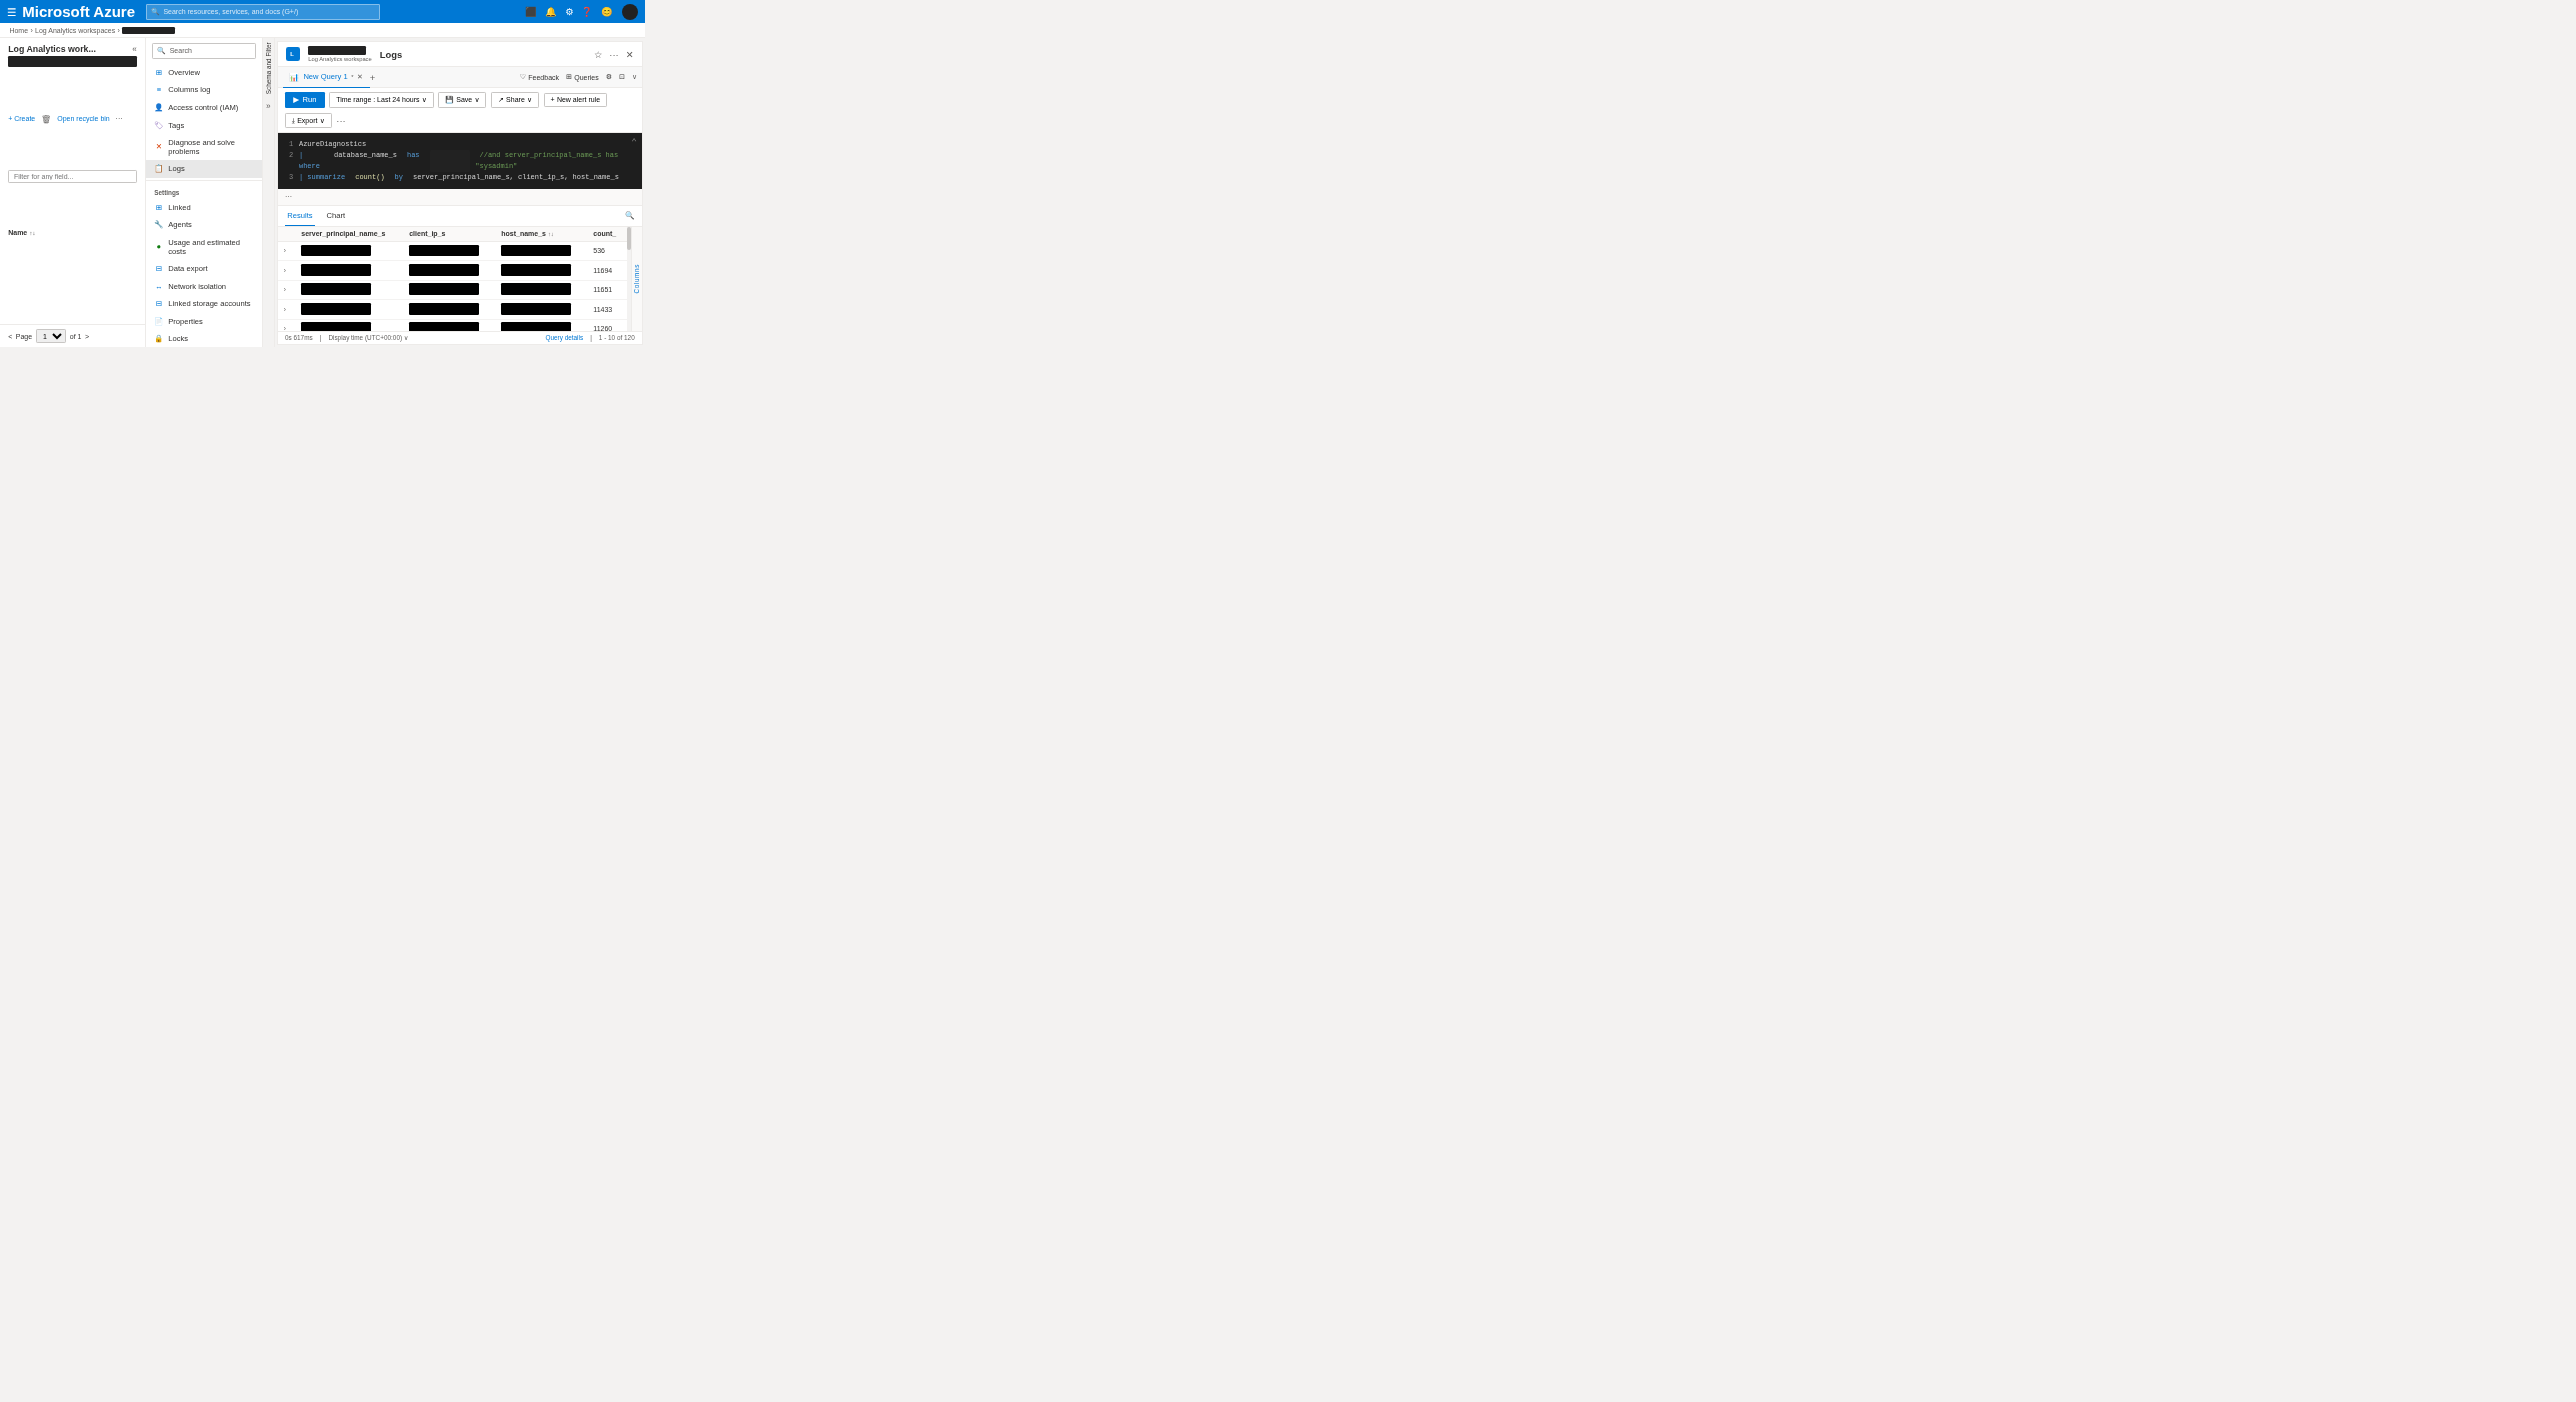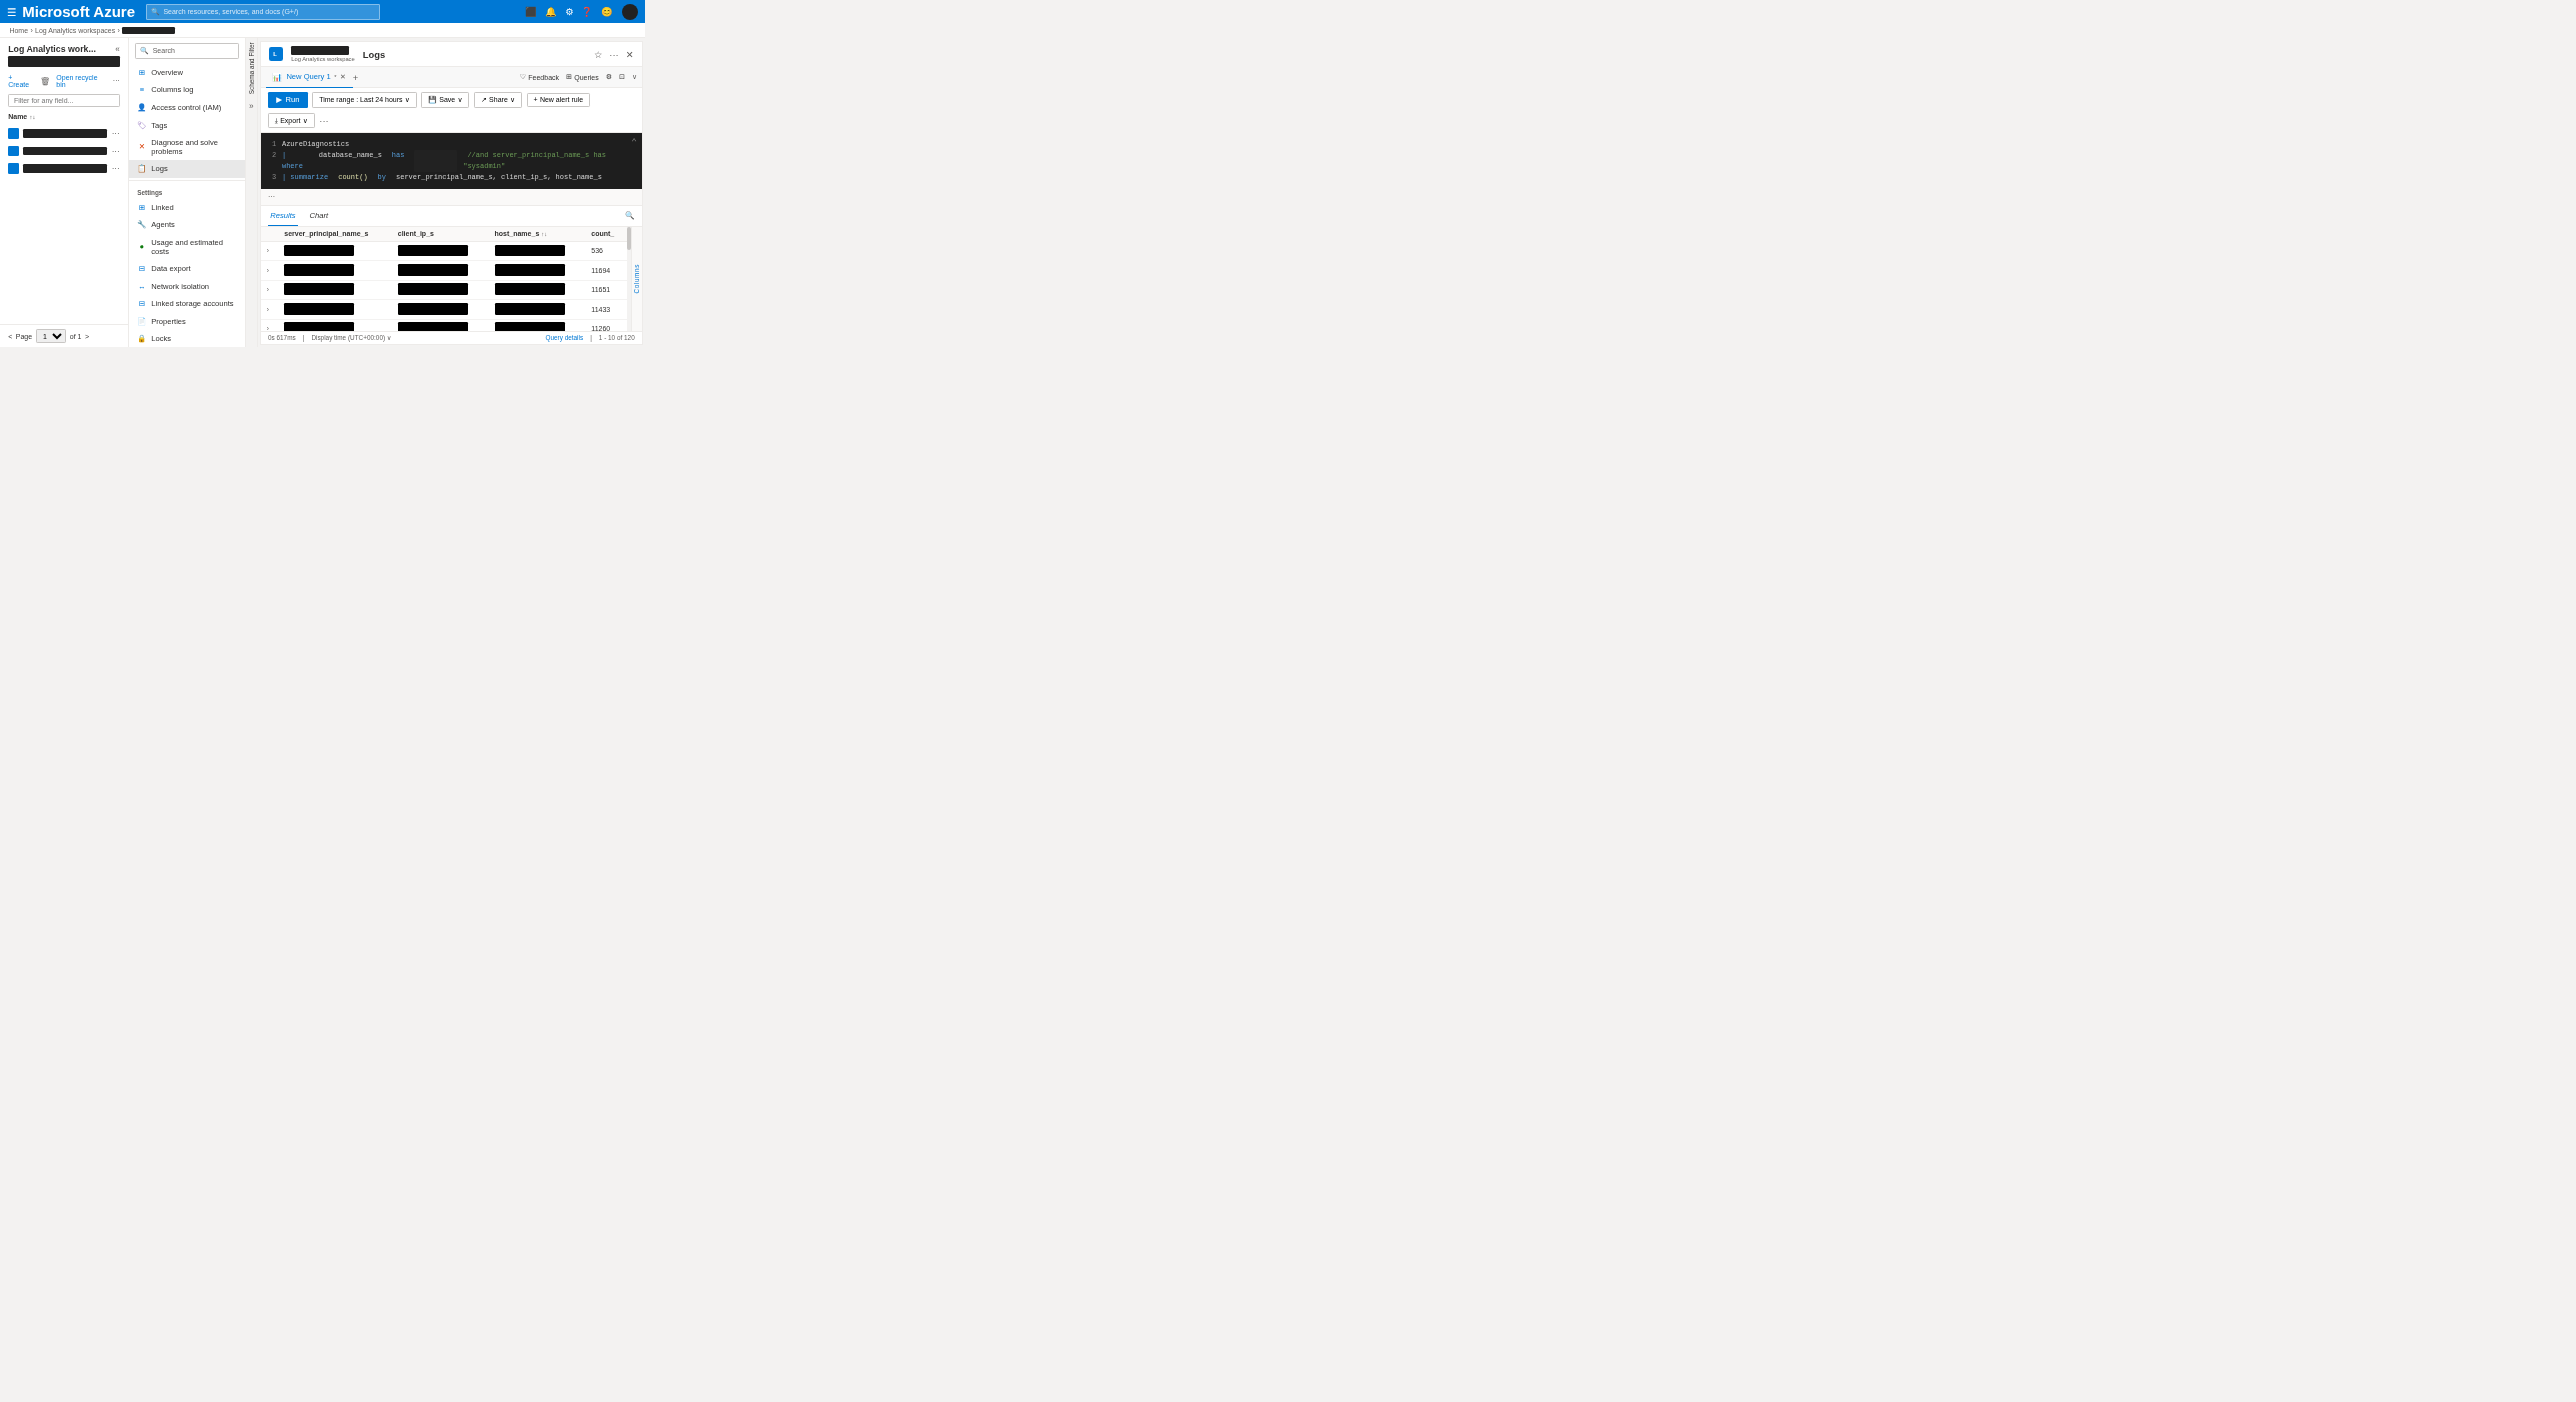--- a/index.html
+++ b/index.html
@@ -55,26 +55,27 @@
     .breadcrumb span { color: #605e5c; }
 
     
     .main-layout {
       display: flex;
       height: calc(350px - 23.4px - 17.5px);
     }
 
     
     .left-panel {
-      width: 129px;
+      width: 146px;
       background: white;
       border-right: 0.6px solid #edebe9;
       display: flex;
       flex-direction: column;
       flex-shrink: 0;
+      gap: 40px;
     }
     .left-panel-header {
       padding: 5.8px 8.2px 3.5px;
     }
     .left-panel-title {
       font-size: 8.8px;
       font-weight: 600;
       color: #323130;
       white-space: nowrap;
       overflow: hidden;
@@ -373,21 +374,20 @@
       gap: 9.4px;
     }
     .result-tab {
       font-size: 7.6px;
       cursor: pointer;
       padding: 0 2.3px;
       height: 21px;
       display: flex;
       align-items: center;
       border-bottom: 1.2px solid transparent;
-      font-style: italic;
     }
     .result-tab.active {
       border-bottom: 1.2px solid #0078d4;
       color: #0078d4;
       font-weight: 500;
     }
     .results-search-icon {
       margin-left: auto;
       color: #605e5c;
       cursor: pointer;

